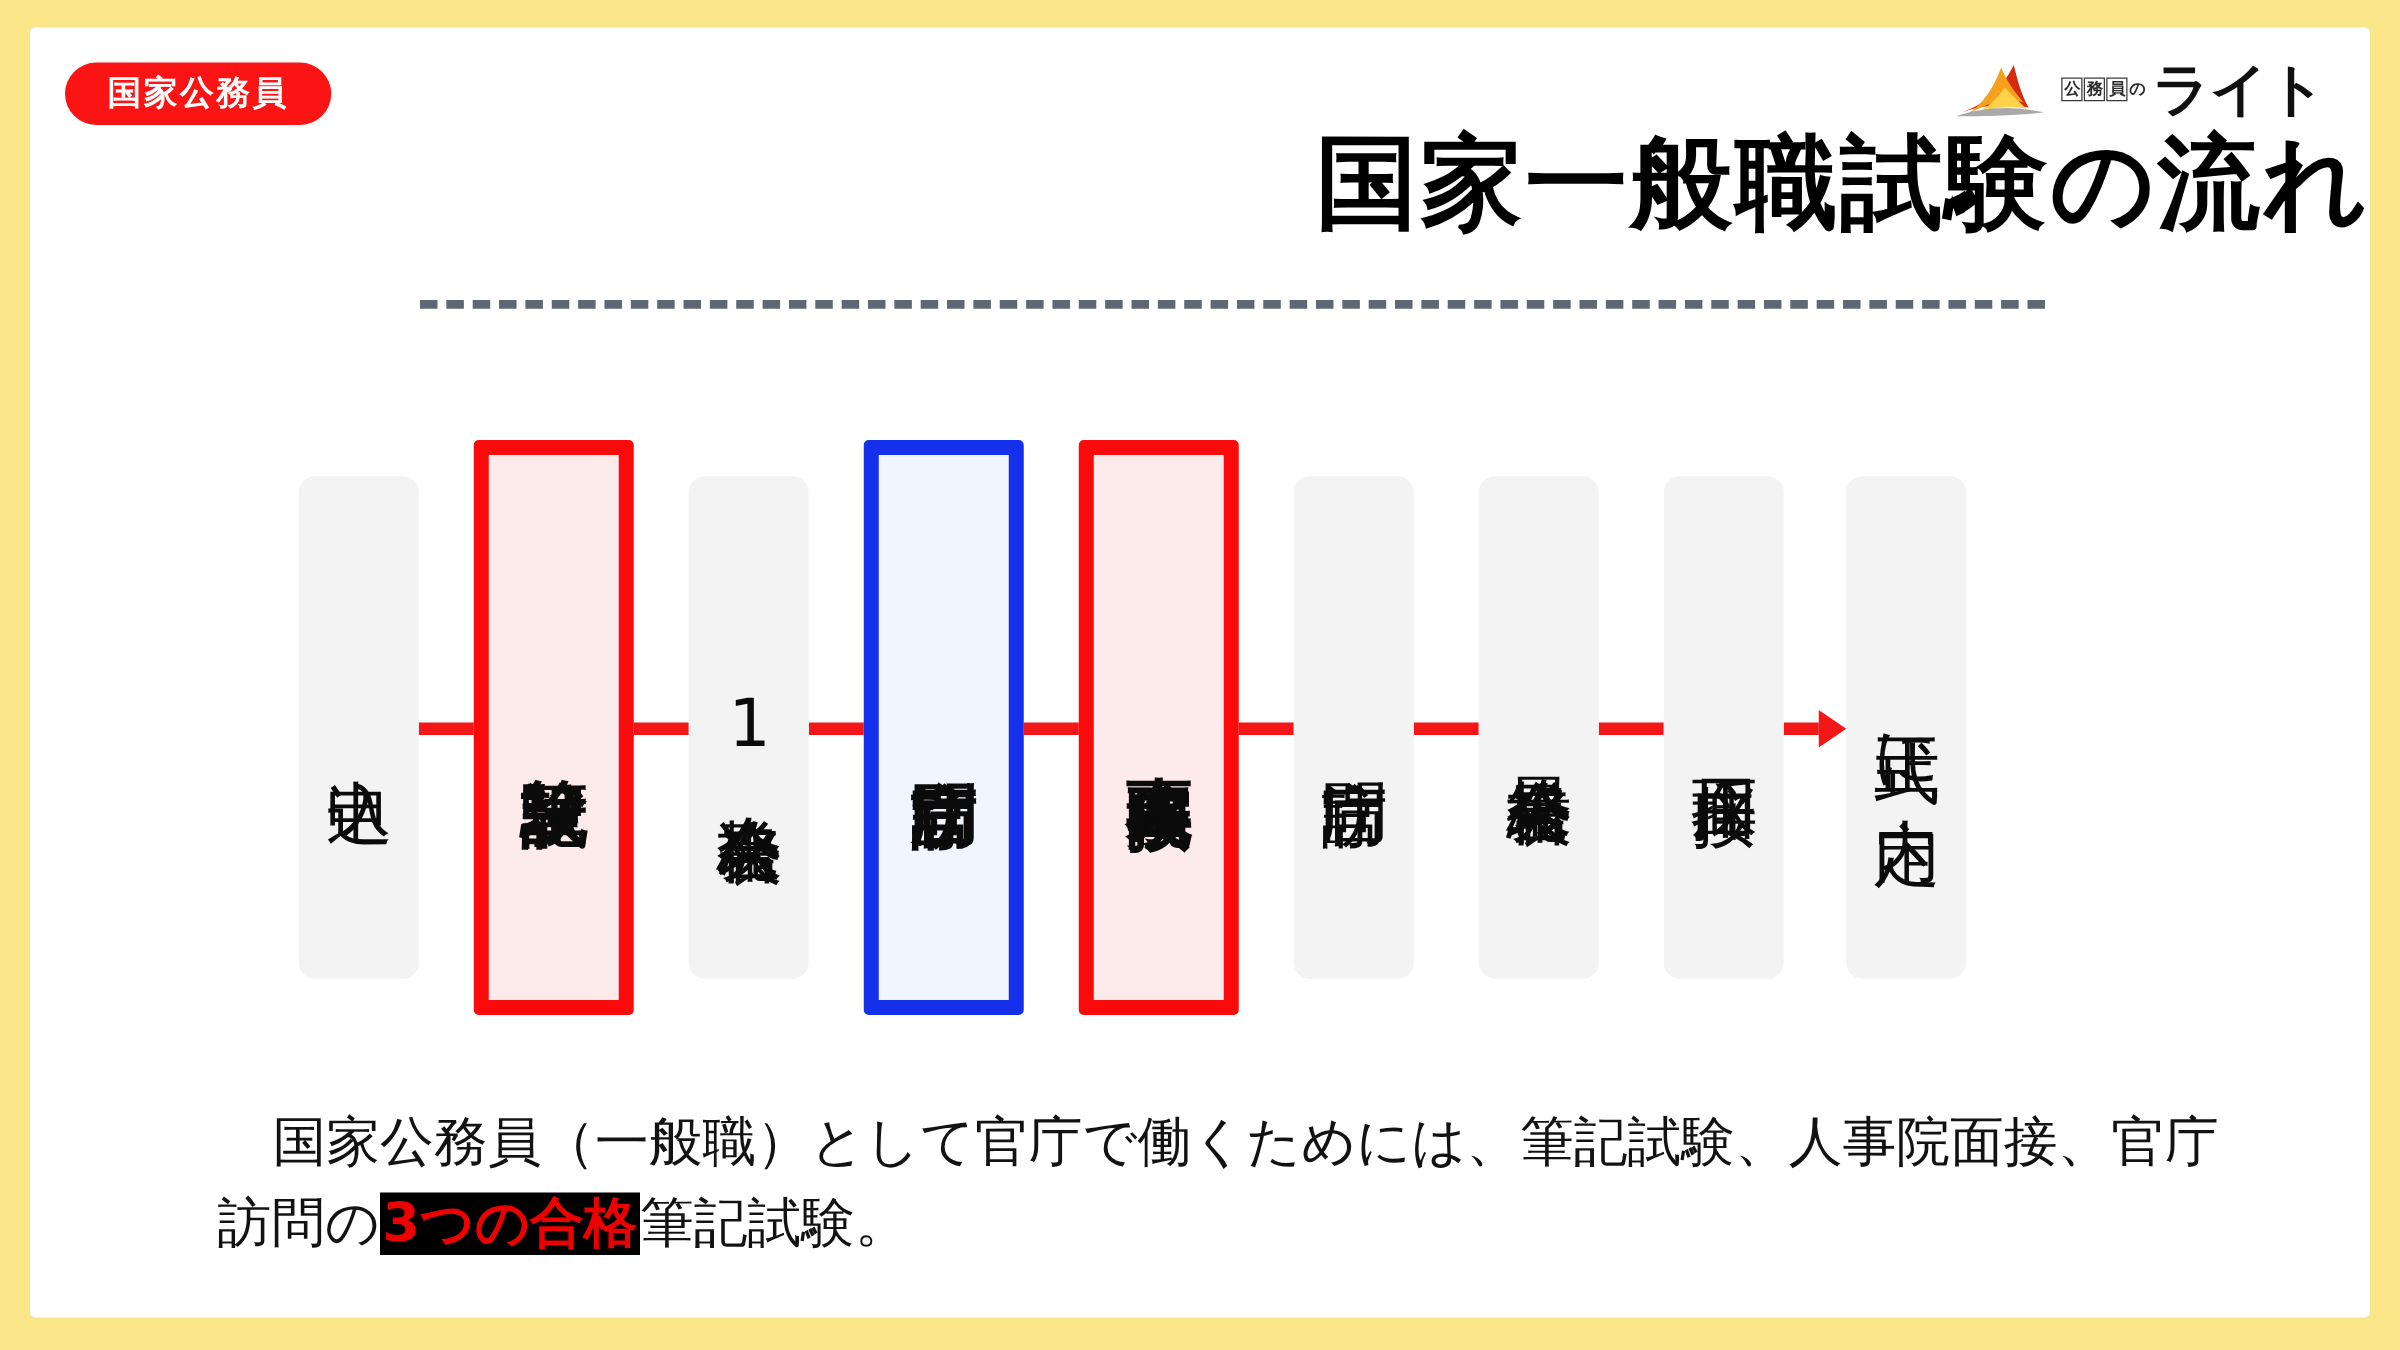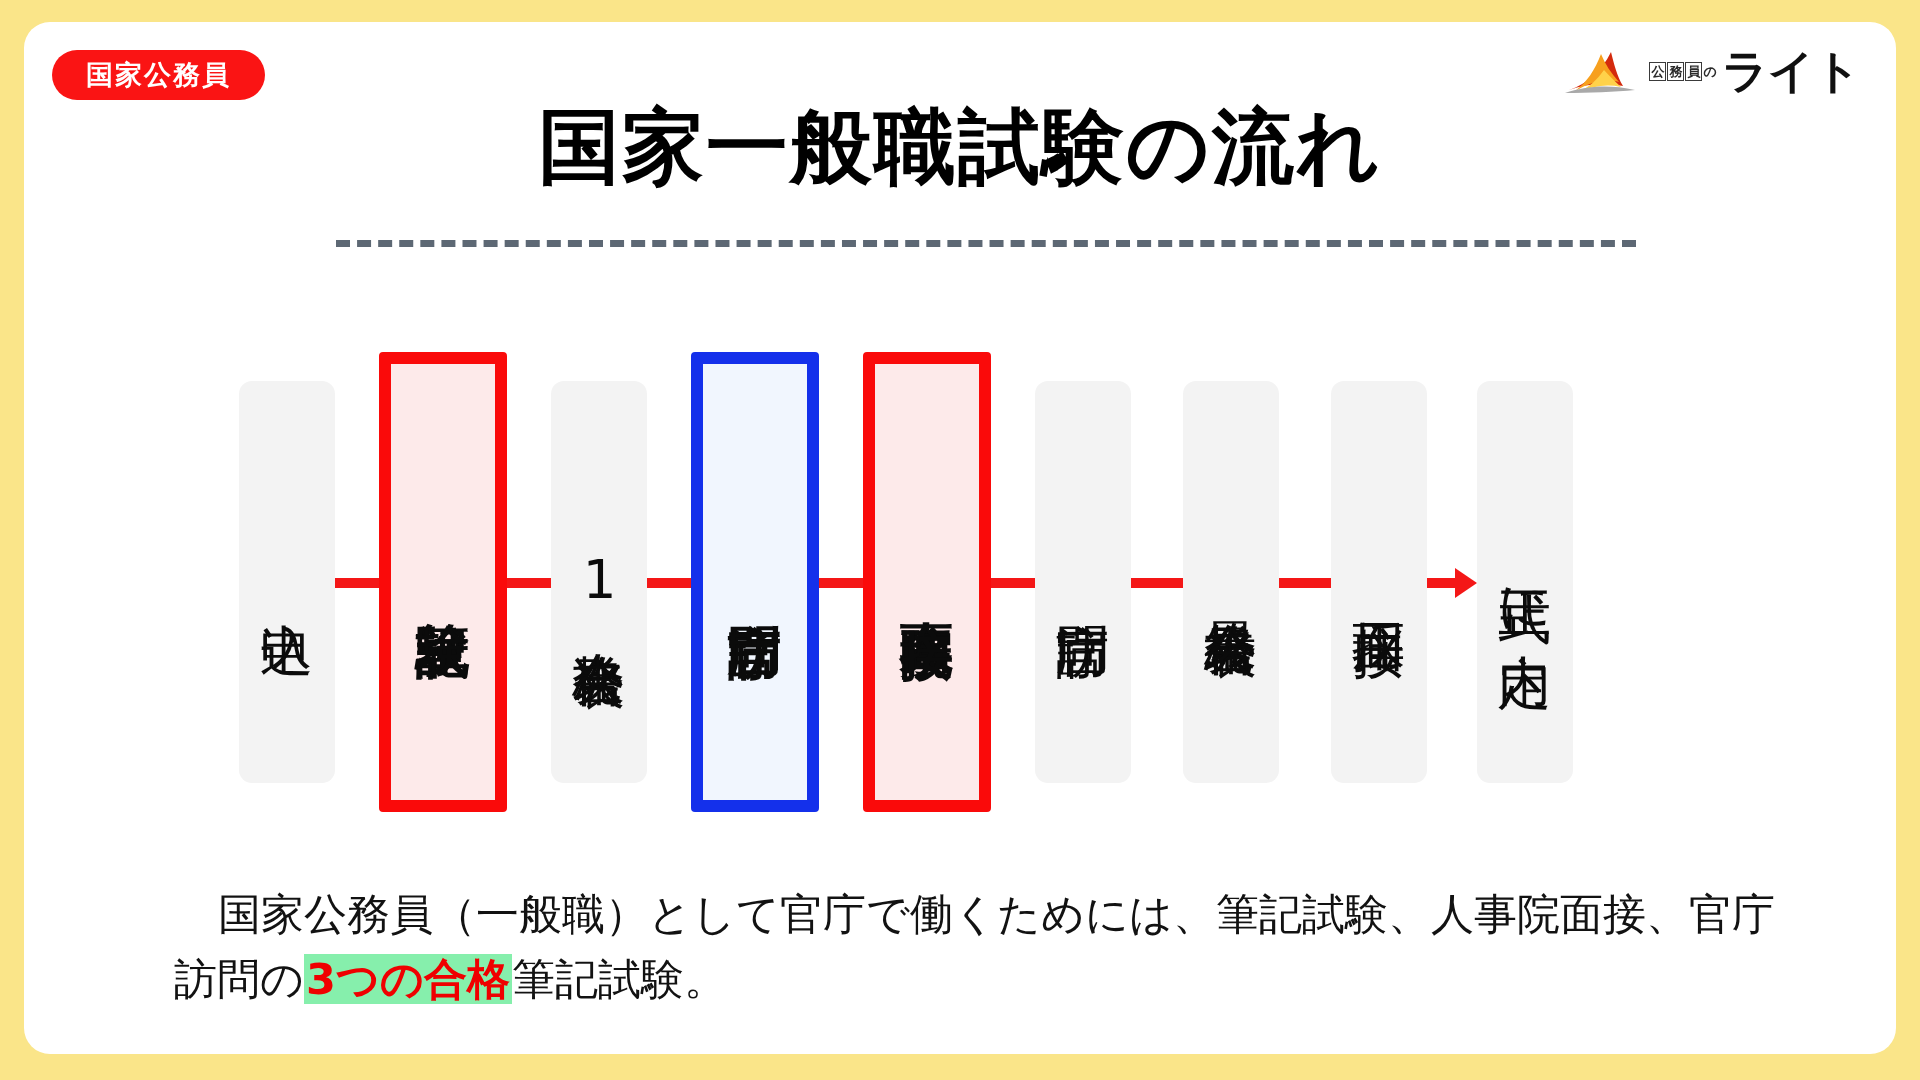--- a/index.html
+++ b/index.html
@@ -21,21 +21,21 @@
     height: 1080px;
     background: #fae589;
     padding: 22px 24px 26px 24px;
   }
 
   .card {
     position: relative;
     width: 100%;
     height: 100%;
     background: #ffffff;
-    border-radius: 26px;
+    border-radius: 4px;
     overflow: hidden;
   }
 
   
   .badge-tag {
     position: absolute;
     left: 28px;
     top: 28px;
     background: #fa1414;
     color: #ffffff;
@@ -84,21 +84,21 @@
     color: #101010;
     letter-spacing: -1px;
     line-height: 1;
   }
 
   .title {
     position: absolute;
     top: 78px;
     left: 0;
     width: 100%;
-    text-align: center;
+    text-align: right;
     font-size: 82px;
     font-weight: 900;
     color: #000000;
     letter-spacing: 2px;
     line-height: 1.15;
   }
 
   .divider {
     position: absolute;
     top: 218px;
@@ -200,21 +200,21 @@
     width: 1620px;
     font-size: 43px;
     line-height: 1.5;
     color: #121212;
     text-indent: 44px;
     letter-spacing: 0px;
   }
   .caption .hi {
     color: #ef0000;
     font-weight: 900;
-    background: #86efac;
+    background: #000000;
     padding: 0 2px;
   }
 </style>
 </head>
 <body>
 
 <div class="page">
   <div class="card">
 
     <div class="badge-tag">国家公務員</div>

